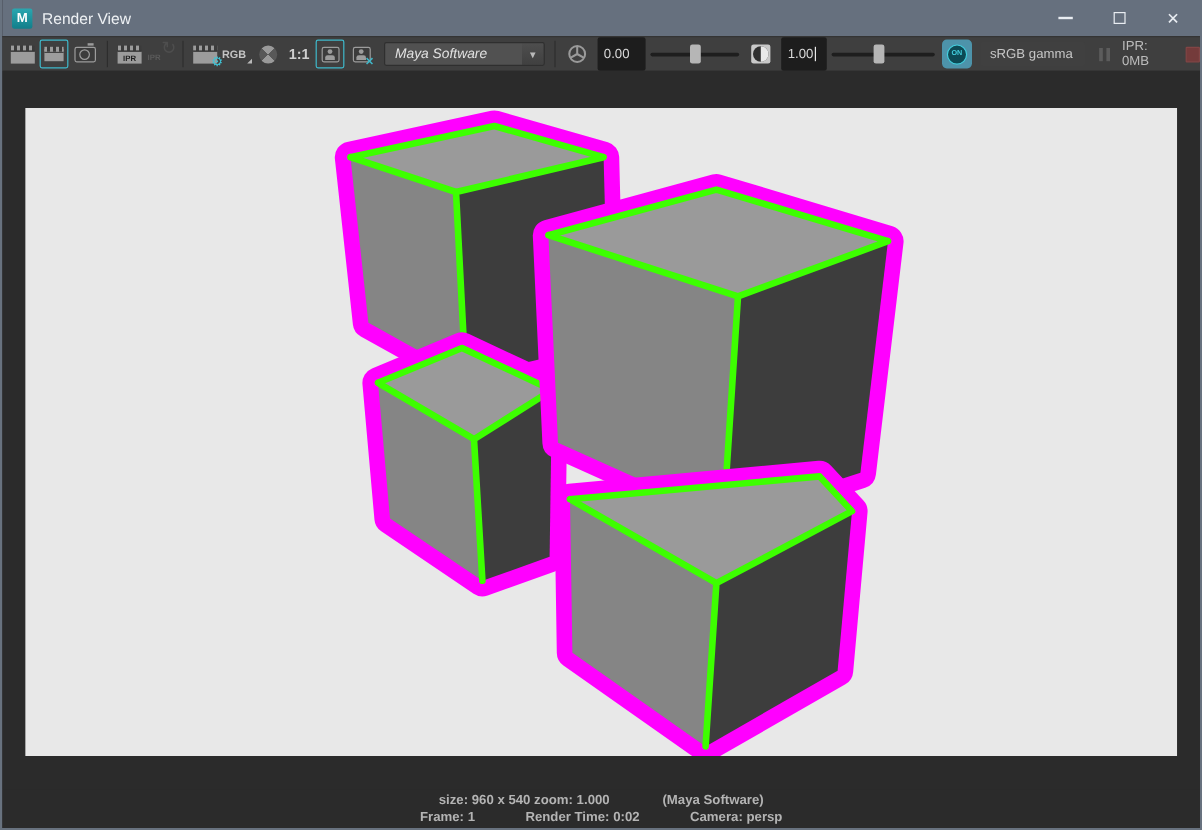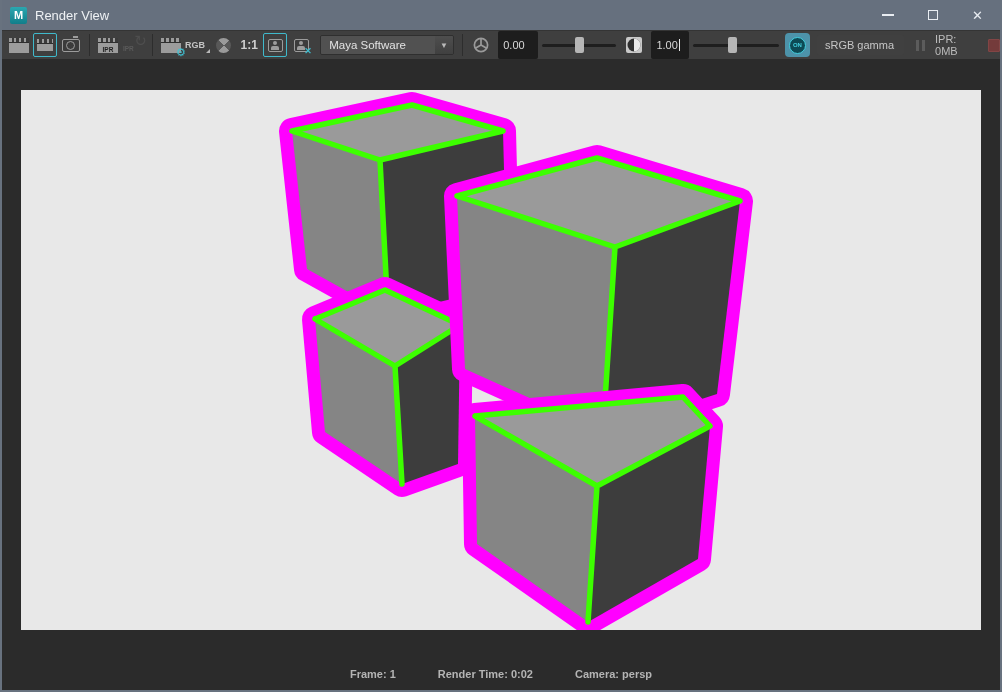--- a/index.html
+++ b/index.html
@@ -39,21 +39,21 @@
   .icon-camera::before{ content:""; position:absolute; left:3px; top:1px; width:7px; height:7px; border:1.5px solid #9c9c9c; border-radius:50%;}
   .icon-camera::after{ content:""; position:absolute; right:1px; top:-4px; width:5px; height:2px; background:#9c9c9c;}
   .rgb-label{ color:#c4c4c4; font-size:9px; font-weight:bold; position:relative; padding-right:4px;}
   .rgb-label::after{ content:""; position:absolute; right:-1px; bottom:-3px; width:0; height:0; border-left:4px solid transparent; border-bottom:4px solid #b9b9b9;}
   .icon-alpha{ width:15px; height:15px; border-radius:50%; background:conic-gradient(from 45deg,#585858 0 25%,#9a9a9a 0 50%,#585858 0 75%,#9a9a9a 0);}
   .ratio-label{ color:#cfcfcf; font-size:12px; font-weight:bold;}
   .icon-image{ width:15px; height:13px; border:1.5px solid #9c9c9c; border-radius:2px; background:#3c3c3c; position:relative;}
   .icon-image::before{ content:""; position:absolute; left:4px; top:1.5px; width:4px; height:4px; border-radius:50%; background:#9c9c9c;}
   .icon-image::after{ content:""; position:absolute; left:2px; bottom:0.5px; width:8px; height:4px; border-radius:2px 2px 0 0; background:#9c9c9c;}
   .img-x{ position:absolute; right:-4px; bottom:-5px; font-size:9px; font-weight:bold; color:#3fb9cb;}
-  .dropdown{ height:20px; display:flex; border:1px solid #2f2f2f; border-radius:2px; overflow:hidden; margin-left:6px;}
+  .dropdown{ height:20px; display:flex; border:1px solid #2f2f2f; border-radius:2px; overflow:hidden; margin-left:6px;font-style:italic;}
   .dd-field{ width:122px; background:#515151; color:#e2e2e2; font-size:11.5px; display:flex; align-items:center; padding-left:8px;}
   .dd-arrow{ width:20px; background:linear-gradient(#4e4e4e,#404040); display:flex; align-items:center; justify-content:center; color:#b9b9b9; font-size:8px;}
   .num-field{ width:42px; height:28px; background:#1d1d1d; border-radius:2px; color:#d8d8d8; font-size:11px; display:flex; align-items:center; padding:0 5px; margin:0 4px;}
   .caret{ width:1px; height:12px; background:#e8e8e8; margin-left:1px;}
   .slider{ position:relative; height:16px;}
   .slider .track{ position:absolute; left:0; right:0; top:7px; height:3px; background:#1e1e1e; border-radius:2px;}
   .slider .handle{ position:absolute; top:0; width:9px; height:16px; background:#b6b6b6; border-radius:2px;}
   .on-btn{ width:27px; height:24px; border-radius:4px; background:#4d93aa; display:flex; align-items:center; justify-content:center; margin-left:6px;}
   .on-circle{ width:17px; height:17px; border-radius:50%; background:#0d4a55; border:1.5px solid #43cede; color:#43cede; font-size:6px; font-weight:bold; display:flex; align-items:center; justify-content:center;}
   .colorspace{ width:93px; height:20px; background:#404040; color:#c6c6c6; font-size:11px; display:flex; align-items:center; padding-left:8px; border-radius:2px; margin-left:7px;}
@@ -221,20 +221,24 @@
           <polygon points="454,326 662,307 689,336 576,396" fill="#9a9a9a"></polygon>
           <polygon points="454,326 576,396 567,532 456,454" fill="#858585"></polygon>
           <polygon points="576,396 689,336 677,469 567,532" fill="#3d3d3d"></polygon>
           <path class="cube-edges" d="M454 326 L662 307 L689 336 M454 326 L576 396 L689 336 M576 396 L567 532" stroke="#3dff00"></path>
         </g>
       </svg>
     </div>
   </div>
 
   <div class="statusbar">
+    <div class="status-row r1">
+      <span>size: 960 x 540 zoom: 1.000</span>
+      <span>(Maya Software)</span>
+    </div>
     <div class="status-row r2">
       <span>Frame: 1</span>
       <span>Render Time: 0:02</span>
       <span>Camera: persp</span>
     </div>
   </div>
 
 </div>
 
 </body></html>

